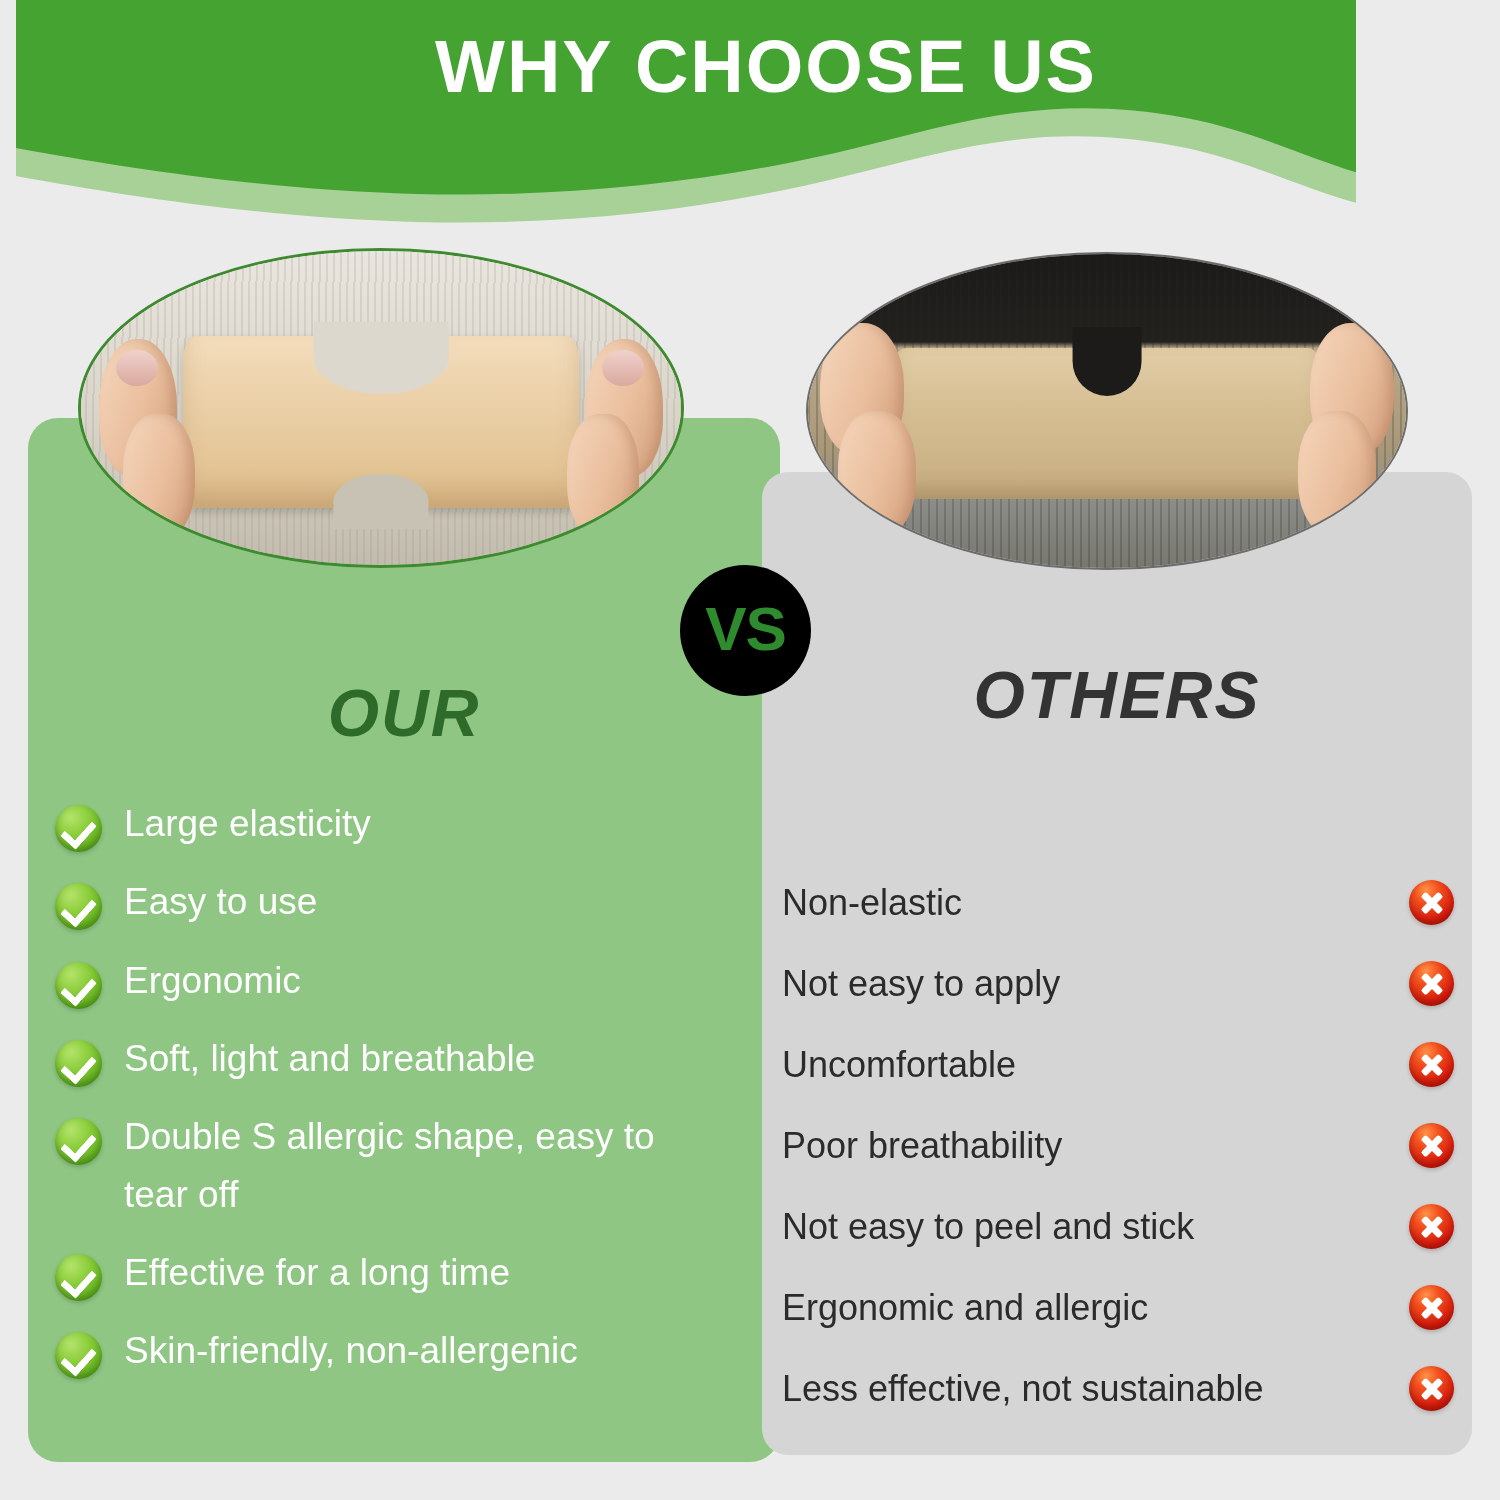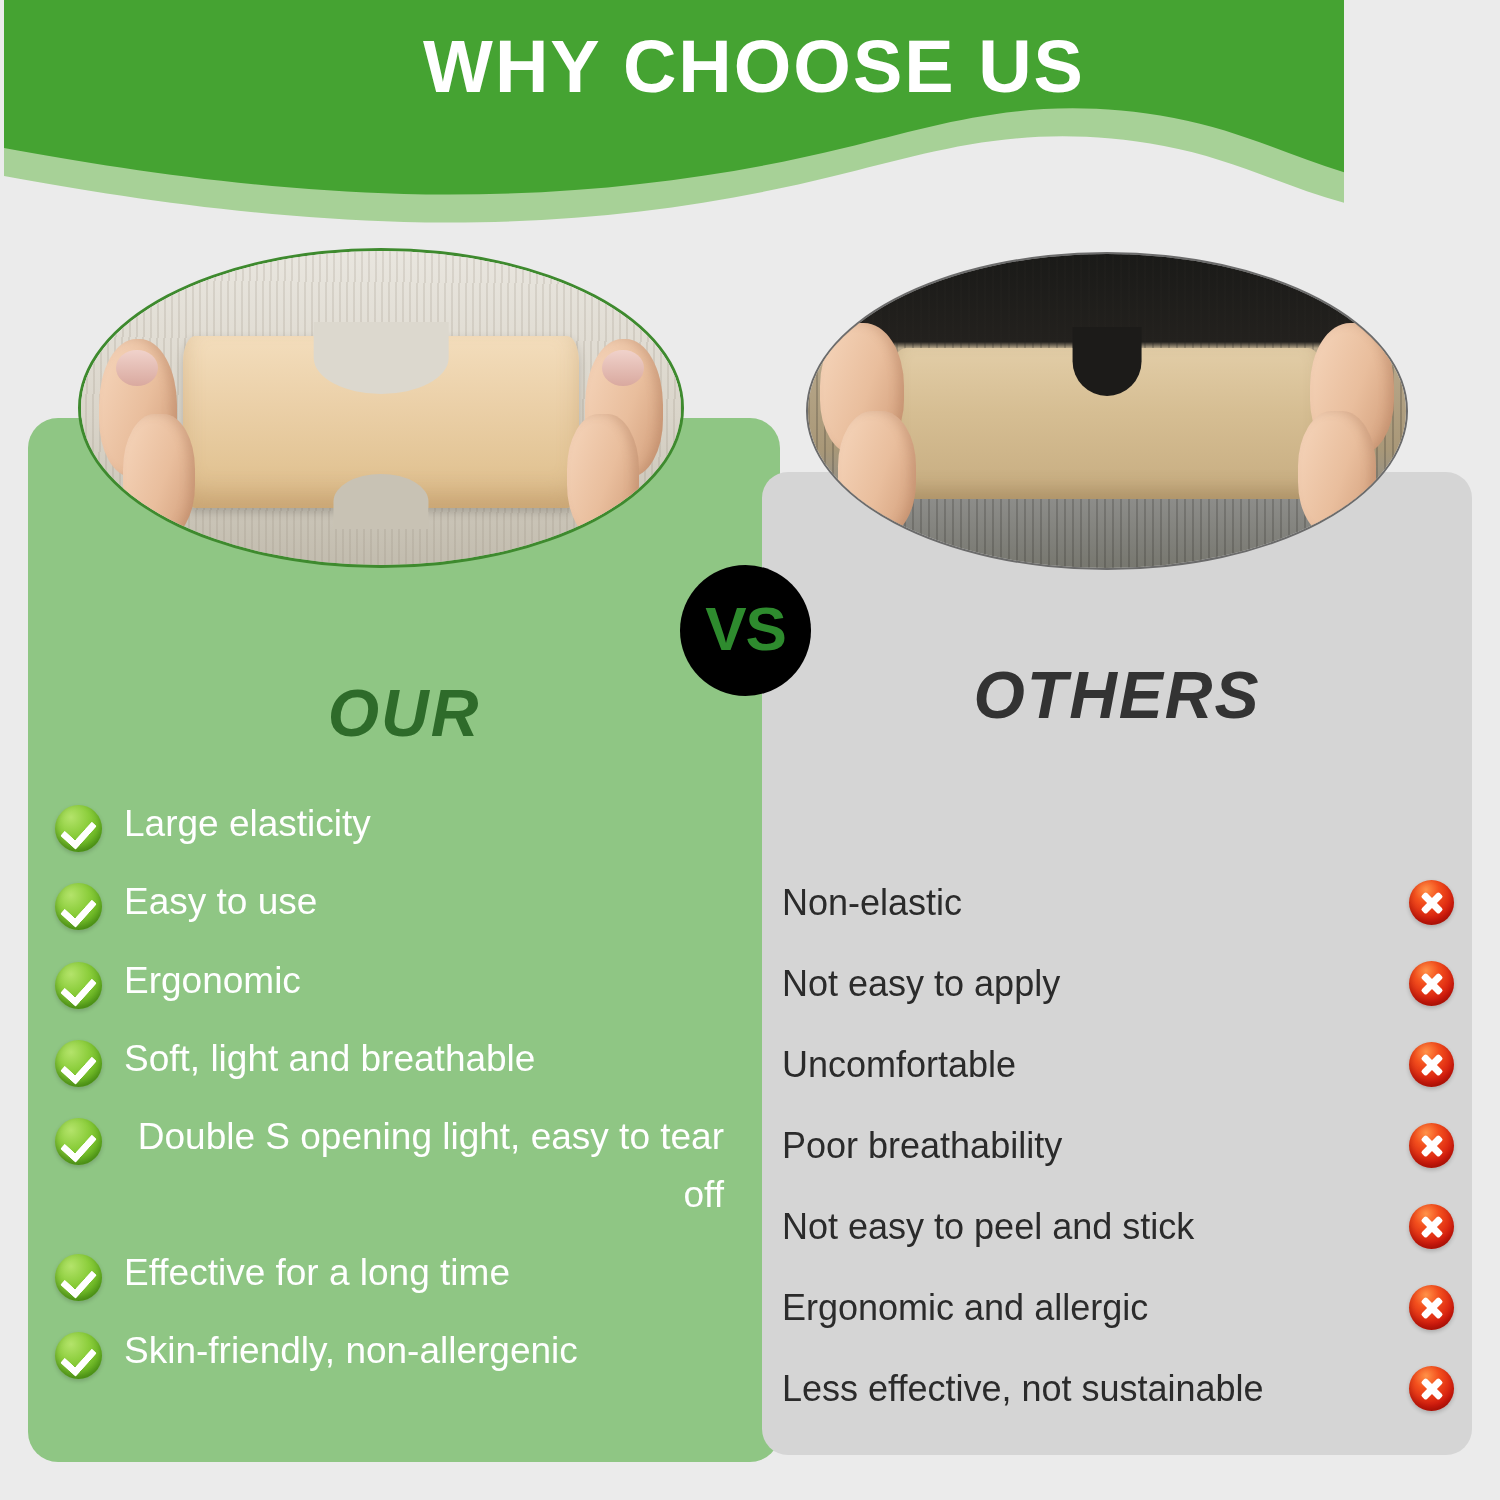--- a/index.html
+++ b/index.html
@@ -15,21 +15,21 @@
     position: relative;
     width: 1500px;
     height: 1500px;
     background: #EBEBEB;
     overflow: hidden;
   }
 
   
   #header-band {
     position: absolute;
-    left: 4px; top: 0;
+    left: 16px; top: 0;
     width: 1340px;
     height: 240px;
     overflow: hidden;
   }
   #header-svg { display: block; width: 1500px; height: 240px; }
 
   #page-title {
     position: absolute;
     left: 0; top: 28px;
     width: 1500px;
@@ -195,21 +195,20 @@
     letter-spacing: 2px;
     line-height: 1;
   }
 
   
   #list-our {
     position: absolute;
     left: 55px; top: 795px;
     width: 700px;
     list-style: none;
-    text-align: right;
   }
   .our-item {
     display: flex;
     align-items: flex-start;
     margin-bottom: 21px;
   }
   .our-item-label {
     color: #FFFFFF;
     font-size: 37px;
     line-height: 1.55;
@@ -347,21 +346,21 @@
     <li class="our-item">
       <span class="icon-check"></span>
       <span class="our-item-label">Ergonomic</span>
     </li>
     <li class="our-item">
       <span class="icon-check"></span>
       <span class="our-item-label">Soft, light and breathable</span>
     </li>
     <li class="our-item">
       <span class="icon-check"></span>
-      <span class="our-item-label">Double S opening light, easy to tear off</span>
+      <span class="our-item-label">Double S allergic shape, easy to tear off</span>
     </li>
     <li class="our-item">
       <span class="icon-check"></span>
       <span class="our-item-label">Effective for a long time</span>
     </li>
     <li class="our-item">
       <span class="icon-check"></span>
       <span class="our-item-label">Skin-friendly, non-allergenic</span>
     </li>
   </ul>

